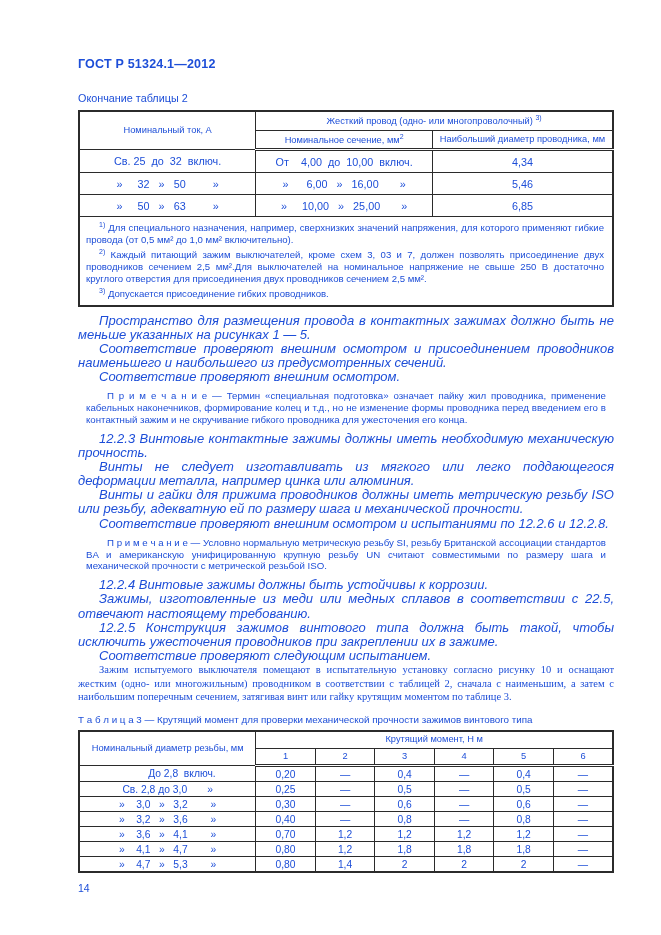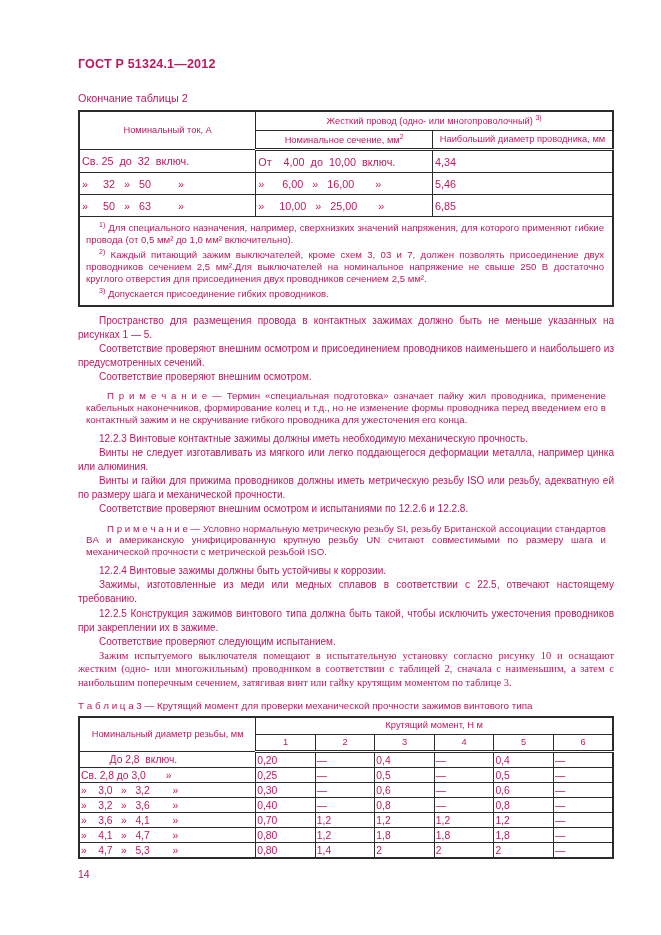--- a/index.html
+++ b/index.html
@@ -1,41 +1,41 @@
 <!DOCTYPE html>
 <html lang="ru"><head>
 <meta charset="utf-8">
 <style>
   html,body{margin:0;padding:0;background:#ffffff;}
   .page{
     width:661px;height:935px;box-sizing:border-box;position:relative;
-    background:#ffffff;color:#be185d;overflow:hidden;
+    background:#ffffff;color:#1d4ed8;overflow:hidden;
     padding:57px 47px 3px 78px;
     font-family:"Liberation Sans",sans-serif;
   }
   .doc-title{font-size:12.5px;font-weight:bold;letter-spacing:.2px;margin:0 0 21px 0;}
   .t2-caption{font-size:10.8px;margin:0 0 6px 0;}
 
   table.gtable{width:100%;border-collapse:collapse;table-layout:fixed;border:2px solid #2b2b2b;}
   table.gtable th,table.gtable td{border:1px solid #2b2b2b;}
   table.gtable th{font-weight:normal;font-size:9.3px;line-height:1.25;text-align:center;vertical-align:middle;padding:2px 3px;}
   table.gtable th sup{font-size:7px;}
-  table.gtable td.data{font-size:10.8px;vertical-align:middle;white-space:pre;padding:1px 2px;margin-top:14px;}
+  table.gtable td.data{font-size:10.8px;text-align:center;vertical-align:middle;white-space:pre;padding:1px 2px;margin-top:14px;}
   #table2 td.data{height:19px;}
   #table2 tr.sub th, th.dblbottom{border-bottom:3px double #2b2b2b;}
   #table3 thead tr.sub th{border-bottom:3px double #2b2b2b;}
   #table3 td.data{height:12px;font-size:10.3px;padding:1px 1px;}
 
   .fnbox{padding:2px 8px 5px 6px;text-align:justify;}
   .fn{font-size:9.6px;line-height:11.8px;text-indent:13px;margin:0;}
   .fn sup{font-size:7px;}
 
   .bodytext{margin-top:7px;}
   .bodytext p{margin:0;text-align:justify;text-indent:21px;}
-  .bodytext p.body{font-size:10px;line-height:14.1px;}
+  .bodytext p.body{font-size:13px;line-height:14.1px;font-style:italic;}
   .bodytext p.note{font-size:9.7px;line-height:11.9px;margin:6px 8px;}
   .bodytext p.body_small{font-size:10.5px;line-height:13.7px;font-family:Liberation Serif, serif;}
 
   .t3-caption{font-size:9.8px;margin:10px 0 5px 0;}
   .page-num{font-size:10.5px;margin-top:9px;}
 </style>
 </head>
 <body>
 
 <div class="page">

